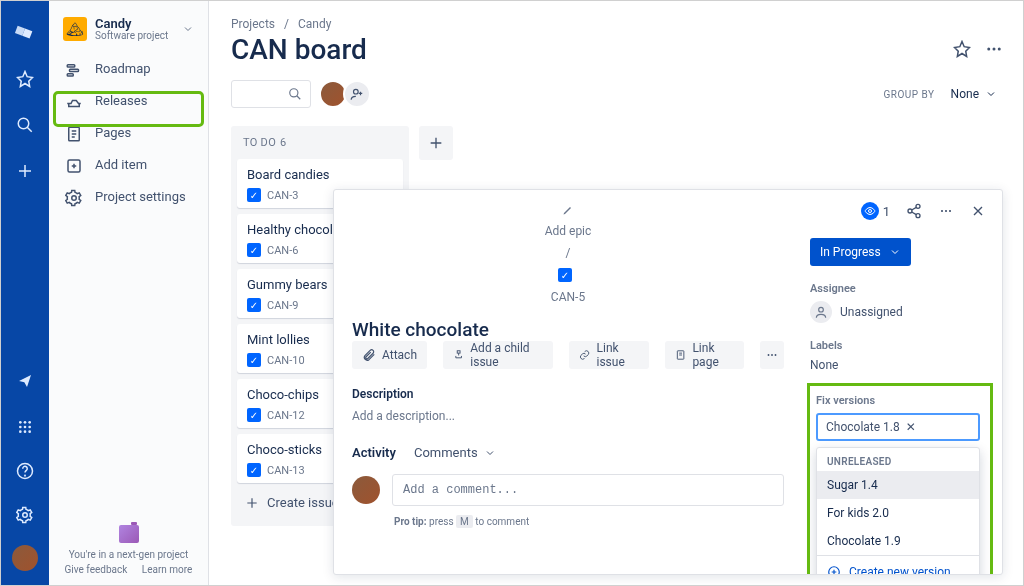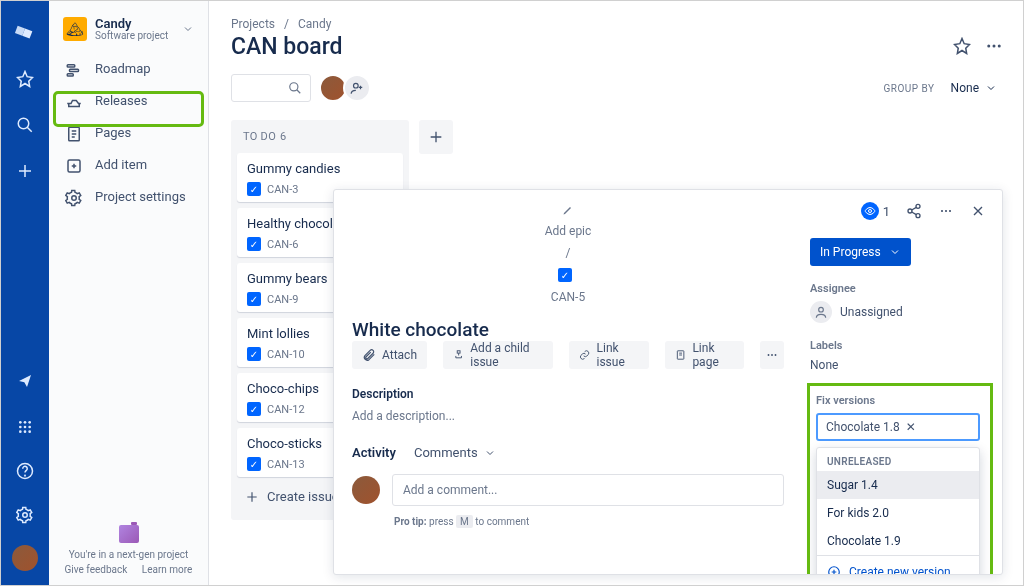--- a/index.html
+++ b/index.html
@@ -41,21 +41,21 @@
   .highlight-box{outline:3px solid var(--highlight-border);outline-offset:-1px;}
   .proj-footer{position:absolute;bottom:10px;left:0;right:0;text-align:center;font-size:10px;color:var(--ink-subtlest);}
   .proj-footer-icon{width:20px;height:18px;margin:0 auto 6px;background:linear-gradient(135deg,#B084E0,#9B59B6);border-radius:2px;position:relative;}
   .proj-footer-icon::after{content:"";position:absolute;top:-3px;right:2px;width:6px;height:3px;background:#9B59B6;border-radius:1px;}
   .proj-footer-links{margin-top:4px;}
   .proj-footer-links span{margin:0 6px;cursor:pointer;}
   
   .main{position:absolute;left:208px;right:0;top:0;bottom:0;padding:10px 20px 0 22px;overflow:hidden;}
   .breadcrumb{font-size:12px;color:var(--ink-subtlest);margin-top:6px;}
   .breadcrumb .sep{margin:0 6px;}
-  .page-title{font-size:23px;font-weight:500;margin-top:2px;}
+  .page-title{font-size:28px;font-weight:500;margin-top:2px;}
   .title-row{display:flex;align-items:center;}
   .title-row .page-title{flex:1;}
   .title-actions{display:flex;align-items:center;gap:14px;color:var(--ink-subtle);}
   .toolbar{display:flex;align-items:center;margin-top:14px;}
   .searchbox{width:80px;height:28px;border:1px solid var(--border);border-radius:3px;display:flex;align-items:center;justify-content:flex-end;padding:0 8px;color:var(--ink-subtlest);}
   .avatars{display:flex;align-items:center;margin-left:12px;}
   .av{width:28px;height:28px;border-radius:50%;border:2px solid #fff;margin-left:-4px;}
   .av.photo{background:linear-gradient(135deg,#8B5A3C,#A0522D);}
   .av.more{background:#EBECF0;color:var(--ink-subtle);display:flex;align-items:center;justify-content:center;}
   .groupby{margin-left:auto;display:flex;align-items:center;font-size:10px;letter-spacing:.5px;color:var(--ink-subtlest);}
@@ -85,21 +85,21 @@
   .issue-actions{display:flex;gap:16px;}
   .btn-grey{height:28px;padding:0 10px;background:#F4F5F7;border-radius:3px;display:flex;align-items:center;font-size:12px;color:var(--ink-subtle);cursor:pointer;gap:6px;}
   .btn-grey svg{color:var(--ink-subtle);}
   .section-head{font-size:12px;font-weight:600;margin-top:18px;}
   .desc-placeholder{font-size:12px;color:var(--ink-subtlest);margin-top:8px;}
   .activity-row{display:flex;align-items:center;margin-top:22px;font-size:13px;color:var(--ink-subtle);}
   .activity-label{font-weight:600;color:var(--ink);}
   .activity-tab{margin-left:18px;display:flex;align-items:center;gap:6px;cursor:pointer;}
   .comment-row{display:flex;align-items:center;margin-top:14px;gap:12px;}
   .comment-av{width:28px;height:28px;border-radius:50%;background:linear-gradient(135deg,#8B5A3C,#A0522D);}
-  .comment-input{flex:1;height:30px;border:1px solid var(--border);border-radius:3px;padding:15px 10px;font-size:12px;color:var(--ink-subtlest);display:flex;align-items:center;}
+  .comment-input{flex:1;height:30px;border:1px solid var(--border);border-radius:3px;padding:15px 10px;font-size:12px;color:var(--ink-subtlest);display:flex;align-items:center;font-family:Liberation Mono, monospace;}
   .protip{font-size:10px;color:var(--ink-subtlest);margin-top:10px;margin-left:42px;}
   .protip kbd{background:#EBECF0;border-radius:2px;padding:1px 4px;font-family:inherit;font-size:10px;}
   
   .status-btn{display:inline-flex;align-items:center;background:var(--blue-700);color:#fff;height:28px;border-radius:3px;padding:0 10px;font-size:12px;cursor:pointer;gap:8px;}
   .side-field{margin-top:16px;}
   .side-label{font-size:11px;color:var(--ink-subtlest);font-weight:600;}
   .side-value{font-size:12px;color:var(--ink-subtle);margin-top:6px;display:flex;align-items:center;gap:8px;}
   .unassigned-av{width:22px;height:22px;border-radius:50%;background:#EBECF0;display:flex;align-items:center;justify-content:center;color:var(--ink-subtlest);}
   
   .fixv-wrap{margin-top:14px;outline:3px solid var(--highlight-border);padding:8px 10px 8px 6px;margin-right:12px;position:relative;}
@@ -277,21 +277,21 @@
           </svg>
       </div>
     </div>
   </div>
 
   <div class="board">
 
     <div class="col">
       <div class="col-head"><span>TO DO</span><span class="count">6</span></div>
       <div class="card">
-          <div class="card-title">Gummy candies</div>
+          <div class="card-title">Board candies</div>
           <div class="card-key">
             <span class="issue-ico">✓</span>
             <span>CAN-3</span>
           </div>
         </div>
       <div class="card">
           <div class="card-title">Healthy chocolate bar</div>
           <div class="card-key">
             <span class="issue-ico">✓</span>
             <span>CAN-6</span>

